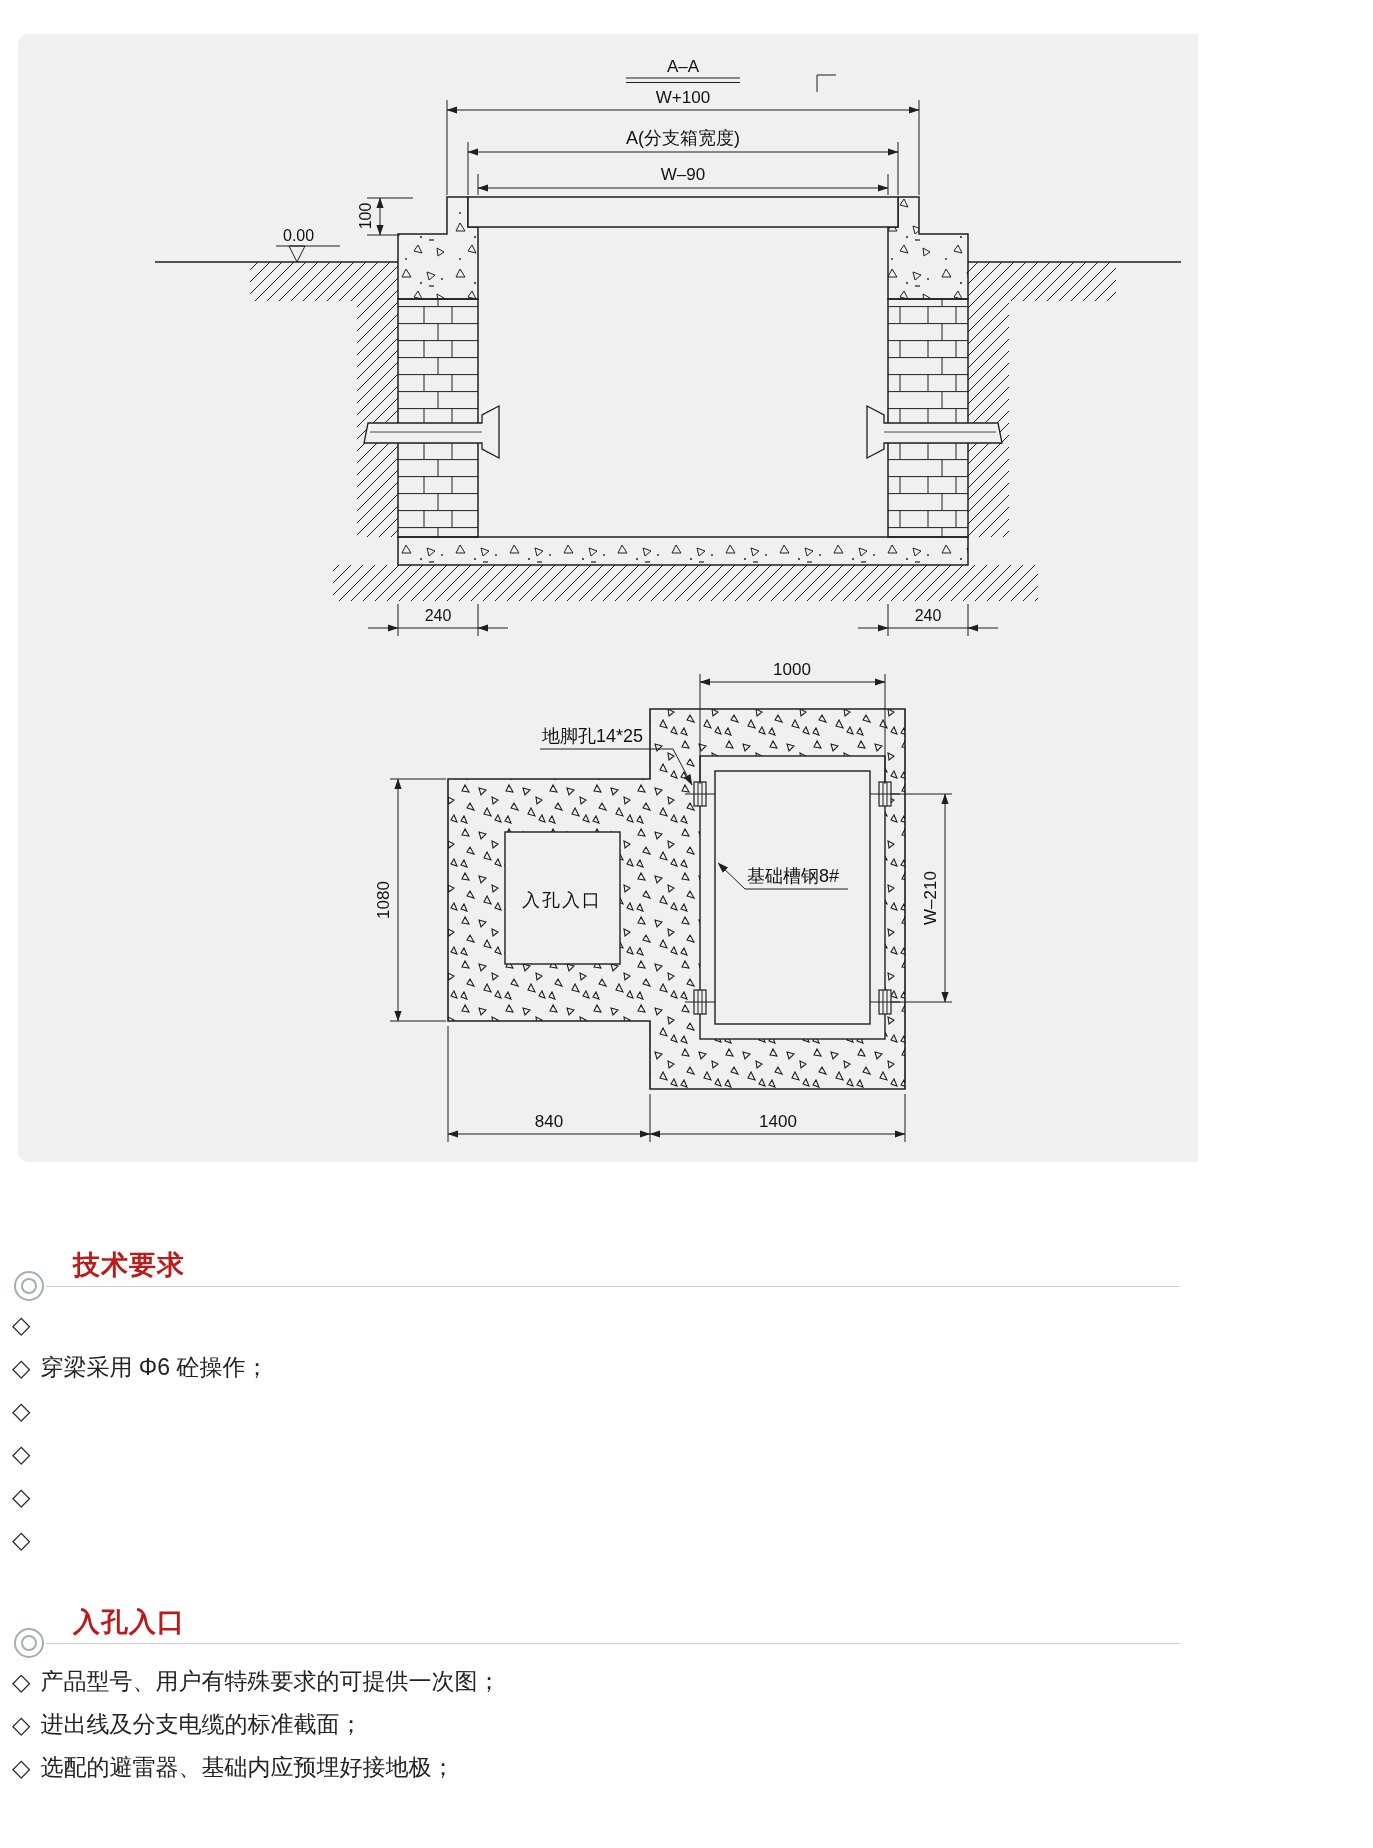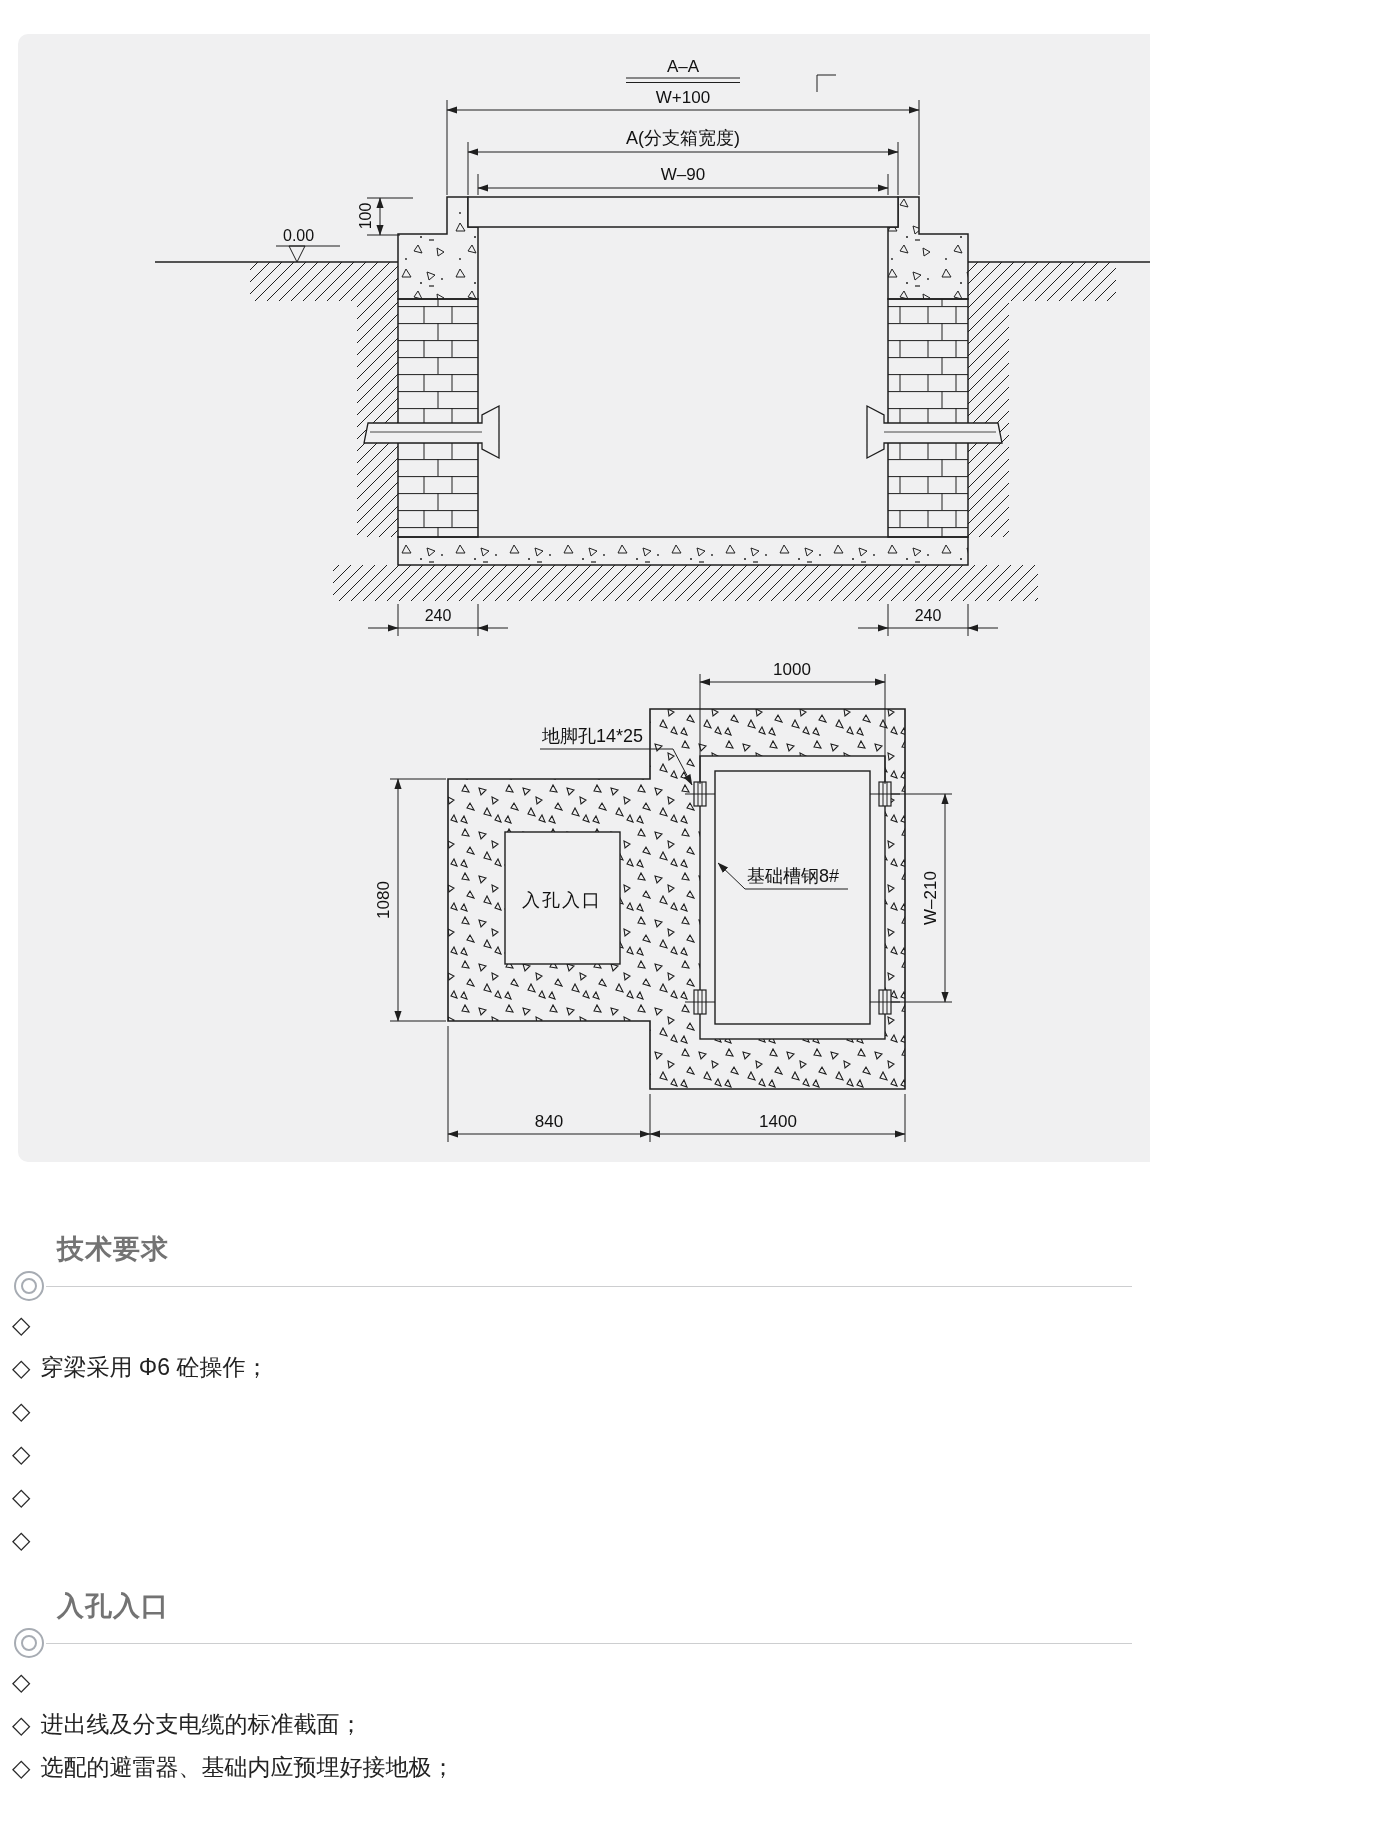--- a/index.html
+++ b/index.html
@@ -1,32 +1,32 @@
 <!DOCTYPE html>
 <html><head>
 <meta charset="utf-8">
 <style>
   html,body{margin:0;padding:0;background:#ffffff;}
   .page{position:relative;width:1150px;height:1848px;background:#ffffff;
-        font-family:"Liberation Sans",sans-serif;overflow:hidden;}
+        font-family:"Liberation Sans",sans-serif;overflow:hidden;padding-left:48px;}
   .panel{position:absolute;left:18px;top:34px;width:1337px;height:1128px;
          background:#f0f0f1;border-radius:10px;}
   .panel svg{position:absolute;left:0;top:0;}
 
   
   .ln{stroke:#1f1f1f;fill:none;stroke-width:1.5;}
   .thin{stroke:#1f1f1f;fill:none;stroke-width:1;}
   .dimtxt{font-family:"Liberation Sans",sans-serif;font-size:16px;fill:#111;}
   .dimtxt2{font-family:"Liberation Sans",sans-serif;font-size:17px;fill:#111;}
   .cjk{font-family:"Liberation Sans",sans-serif;font-size:18px;fill:#111;}
   .bgfill{fill:#f0f0f1;}
 
   
-  .section-title{position:absolute;left:57px;margin:0;font-size:27px;font-weight:700;
-                 color:#737373;letter-spacing:1px;}
+  .section-title{position:absolute;left:57px;margin:16px;font-size:27px;font-weight:700;
+                 color:#b91c1c;letter-spacing:1px;}
   .divider{position:absolute;left:46px;right:18px;border-top:1px solid #cdced0;}
   .ornament{position:absolute;left:14px;width:30px;height:30px;border:2px solid #a7acb3;
             border-radius:50%;display:flex;align-items:center;justify-content:center;
             background:#fff;box-sizing:border-box;}
   .ornament-inner{width:16px;height:16px;border:2px solid #a7acb3;border-radius:50%;
                   box-sizing:border-box;}
   .bullet-list{position:absolute;left:12px;right:20px;list-style:none;margin:0;padding:0;}
   .bullet-item{display:flex;align-items:flex-start;height:43px;line-height:43px;
                font-size:23px;color:#232323;}
   .diamond{font-size:24px;margin-right:10px;color:#2a2a2a;line-height:43px;}
@@ -233,20 +233,21 @@
 
   <h2 class="section-title" style="top:1588px;">入孔入口</h2>
   <span class="ornament" style="top:1628px;">
     <span class="ornament-inner"></span>
   </span>
   <div class="divider" style="top:1643px;"></div>
 
   <ul class="bullet-list" style="top:1660px;">
     <li class="bullet-item">
       <span class="diamond">◇</span>
+      <span>产品型号、用户有特殊要求的可提供一次图；</span>
     </li>
     <li class="bullet-item">
       <span class="diamond">◇</span>
       <span>进出线及分支电缆的标准截面；</span>
     </li>
     <li class="bullet-item">
       <span class="diamond">◇</span>
       <span>选配的避雷器、基础内应预埋好接地极；</span>
     </li>
   </ul>

